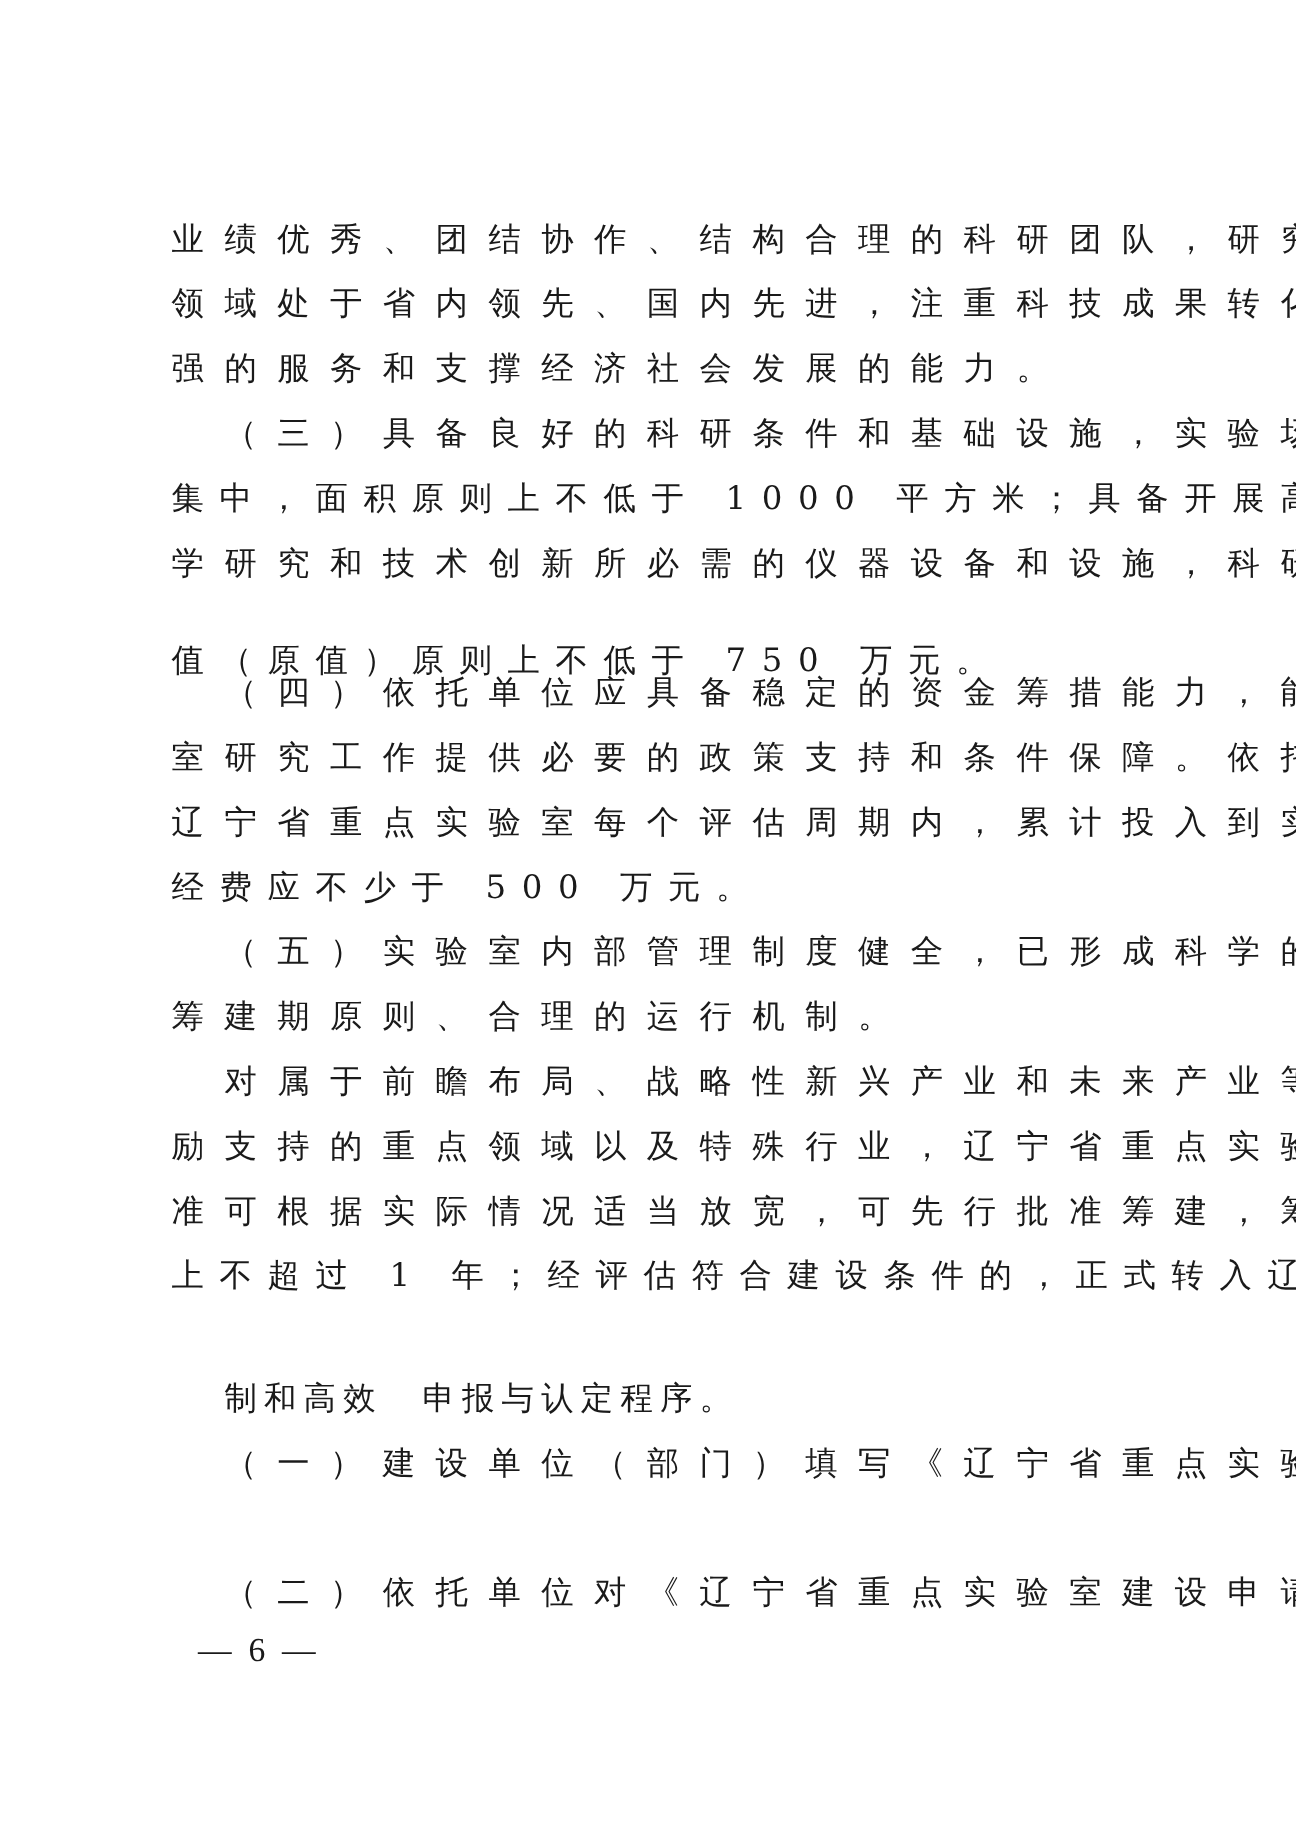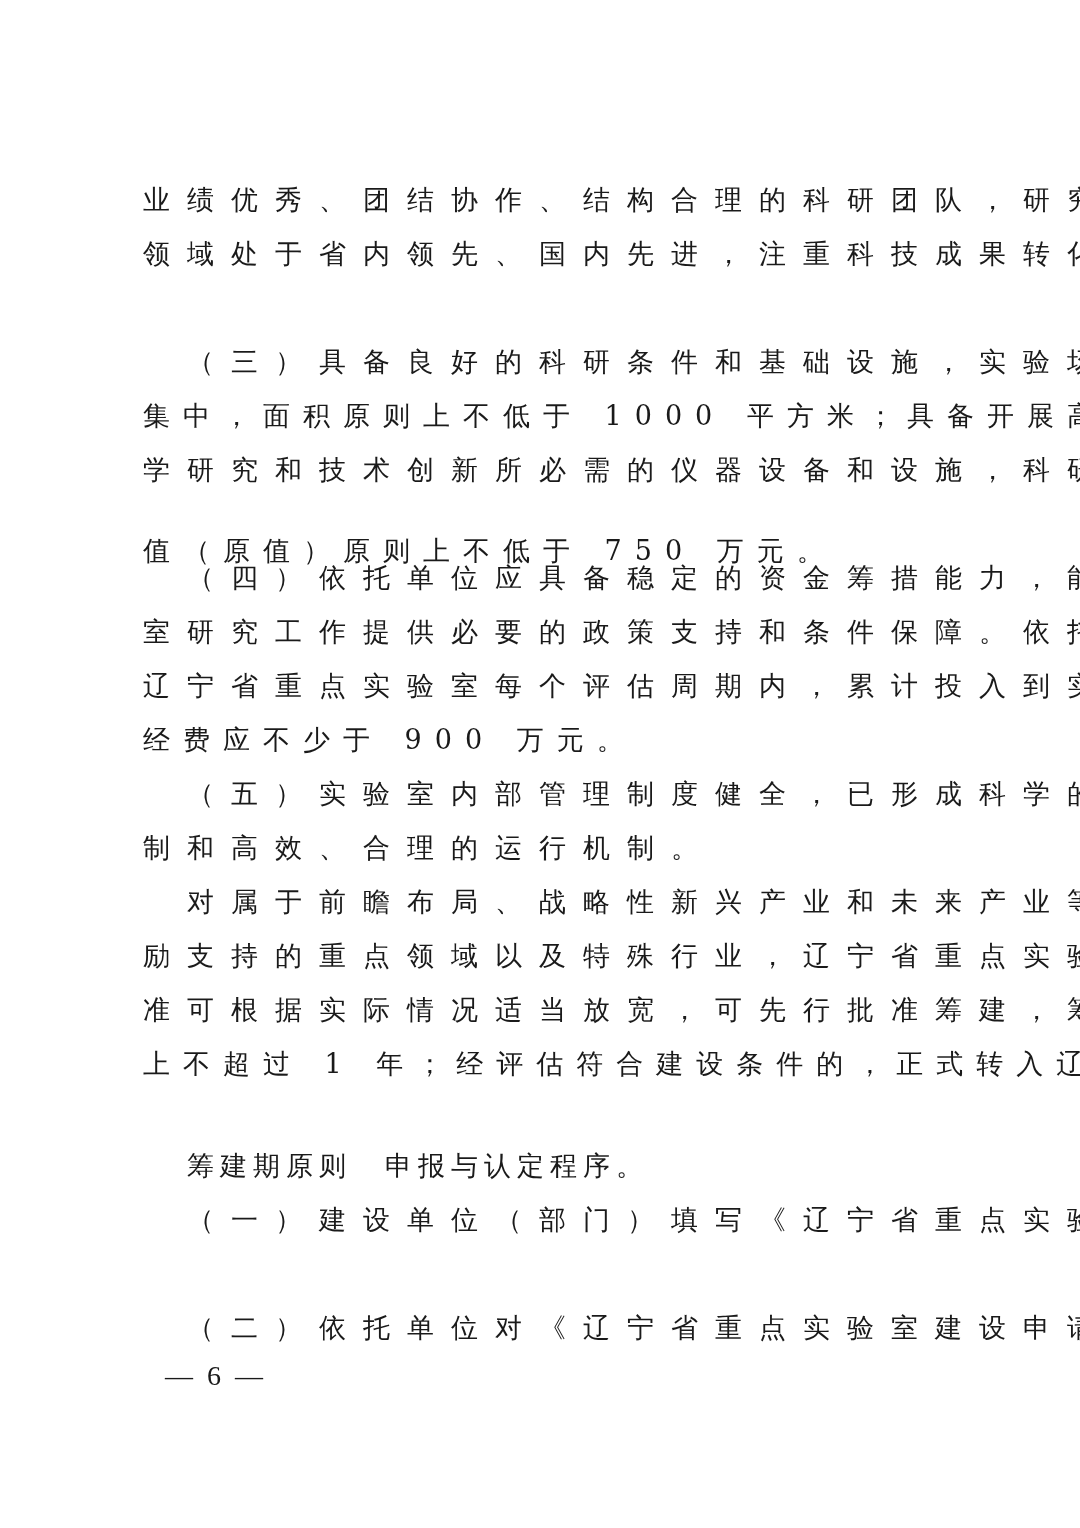--- a/index.html
+++ b/index.html
@@ -28,32 +28,33 @@
     color: #1a1a1a;
     white-space: pre;
   }
 </style>
 </head>
 <body>
 
 <div class="page">
   <div class="line" style="top:183px">业绩优秀、团结协作、结构合理的科研团队，研究水平在本</div>
   <div class="line" style="top:237px">领域处于省内领先、国内先进，注重科技成果转化，具有较</div>
+  <div class="line" style="top:291px">强的服务和支撑经济社会发展的能力。</div>
   <div class="line indent" style="top:345px">（三）具备良好的科研条件和基础设施，实验场地相对</div>
   <div class="line tight" style="top:399px">集中，面积原则上不低于 1000 平方米；具备开展高水平科</div>
   <div class="line" style="top:453px">学研究和技术创新所必需的仪器设备和设施，科研仪器总价</div>
   <div class="line tight" style="top:534px">值（原值）原则上不低于 750 万元。</div>
   <div class="line indent" style="top:561px">（四）依托单位应具备稳定的资金筹措能力，能为实验</div>
   <div class="line" style="top:615px">室研究工作提供必要的政策支持和条件保障。依托单位应在</div>
   <div class="line" style="top:669px">辽宁省重点实验室每个评估周期内，累计投入到实验室建设</div>
-  <div class="line tight" style="top:723px">经费应不少于 900 万元。</div>
+  <div class="line tight" style="top:723px">经费应不少于 500 万元。</div>
   <div class="line indent" style="top:777px">（五）实验室内部管理制度健全，已形成科学的管理体</div>
-  <div class="line" style="top:831px">制和高效、合理的运行机制。</div>
+  <div class="line" style="top:831px">筹建期原则、合理的运行机制。</div>
   <div class="line indent" style="top:885px">对属于前瞻布局、战略性新兴产业和未来产业等方面鼓</div>
   <div class="line" style="top:939px">励支持的重点领域以及特殊行业，辽宁省重点实验室认定标</div>
   <div class="line" style="top:993px">准可根据实际情况适当放宽，可先行批准筹建，筹建期原则</div>
   <div class="line tight" style="top:1047px">上不超过 1 年；经评估符合建设条件的，正式转入辽宁省重</div>
-  <div class="line indent" style="top:1149px;letter-spacing:6px">筹建期原则　申报与认定程序。</div>
+  <div class="line indent" style="top:1149px;letter-spacing:6px">制和高效　申报与认定程序。</div>
   <div class="line indent" style="top:1203px">（一）建设单位（部门）填写《辽宁省重点实验室建设</div>
   <div class="line indent" style="top:1311px">（二）依托单位对《辽宁省重点实验室建设申请书》审</div>
 
   <div class="pagenum">—  6  —</div>
 </div>
 
 </body></html>

